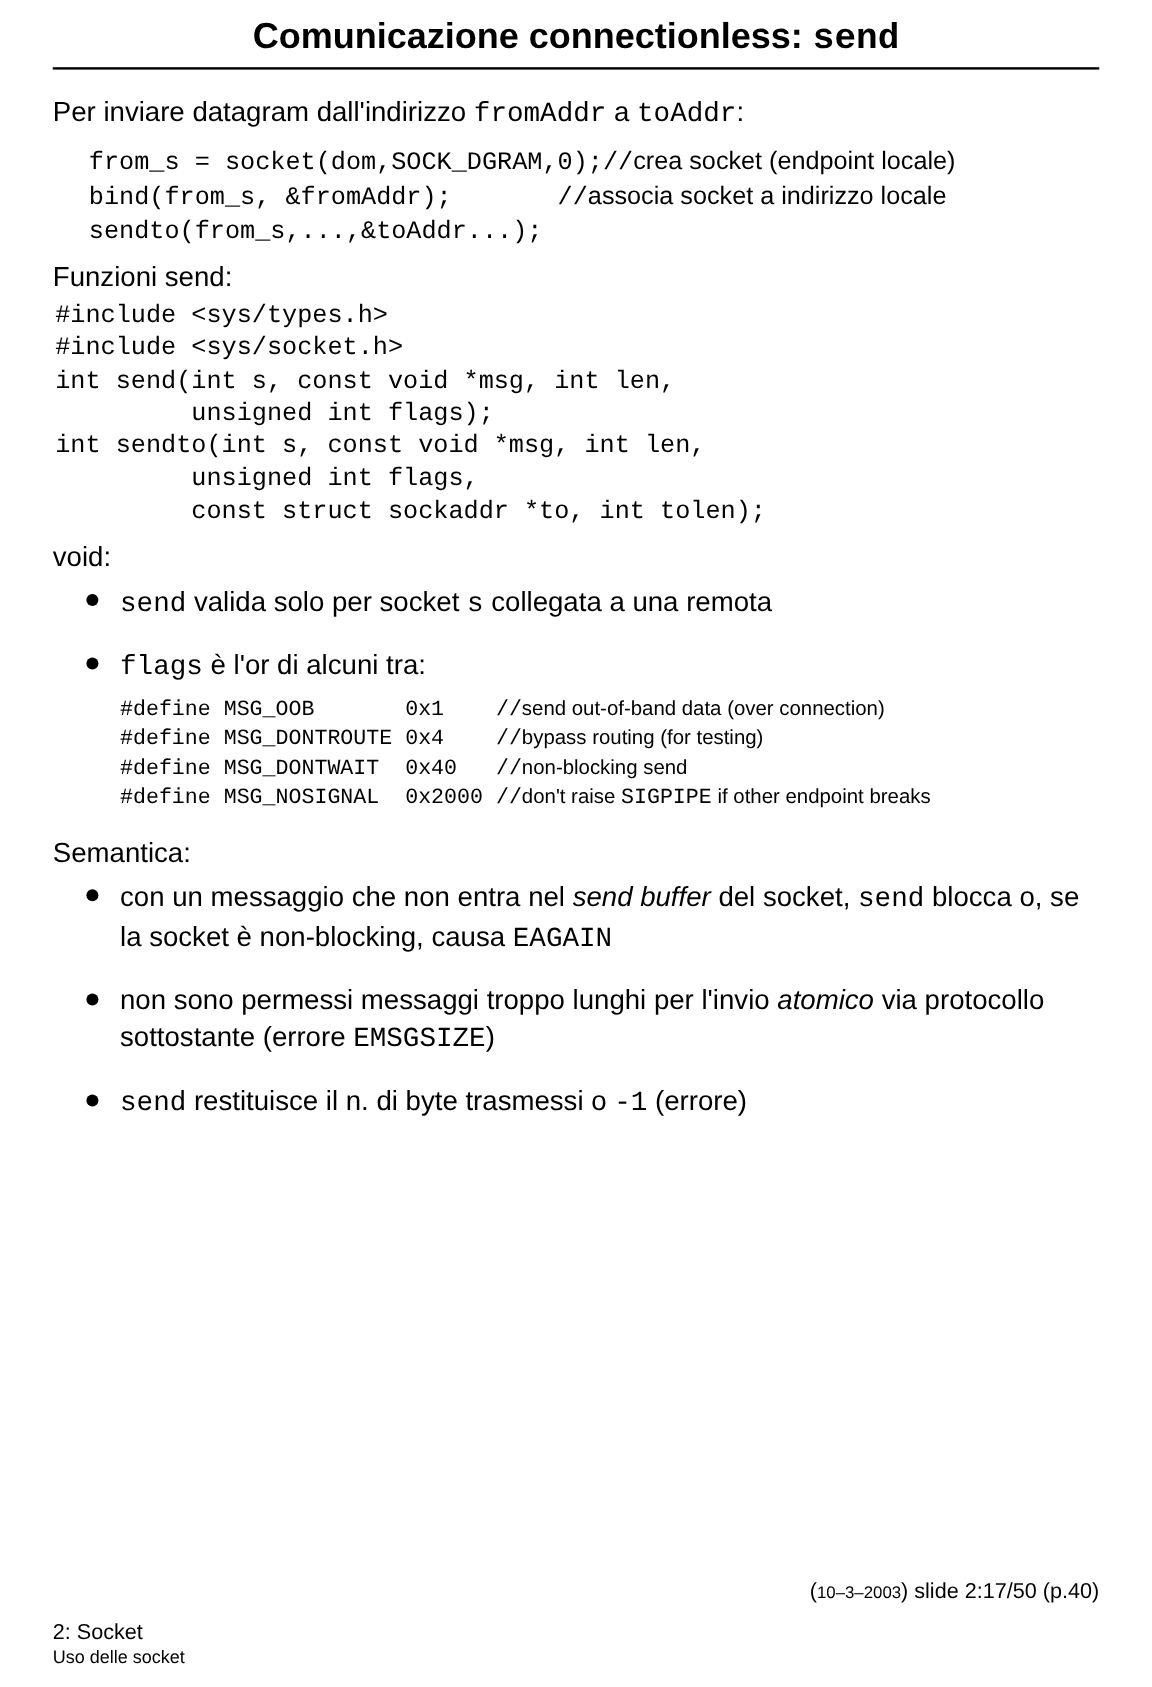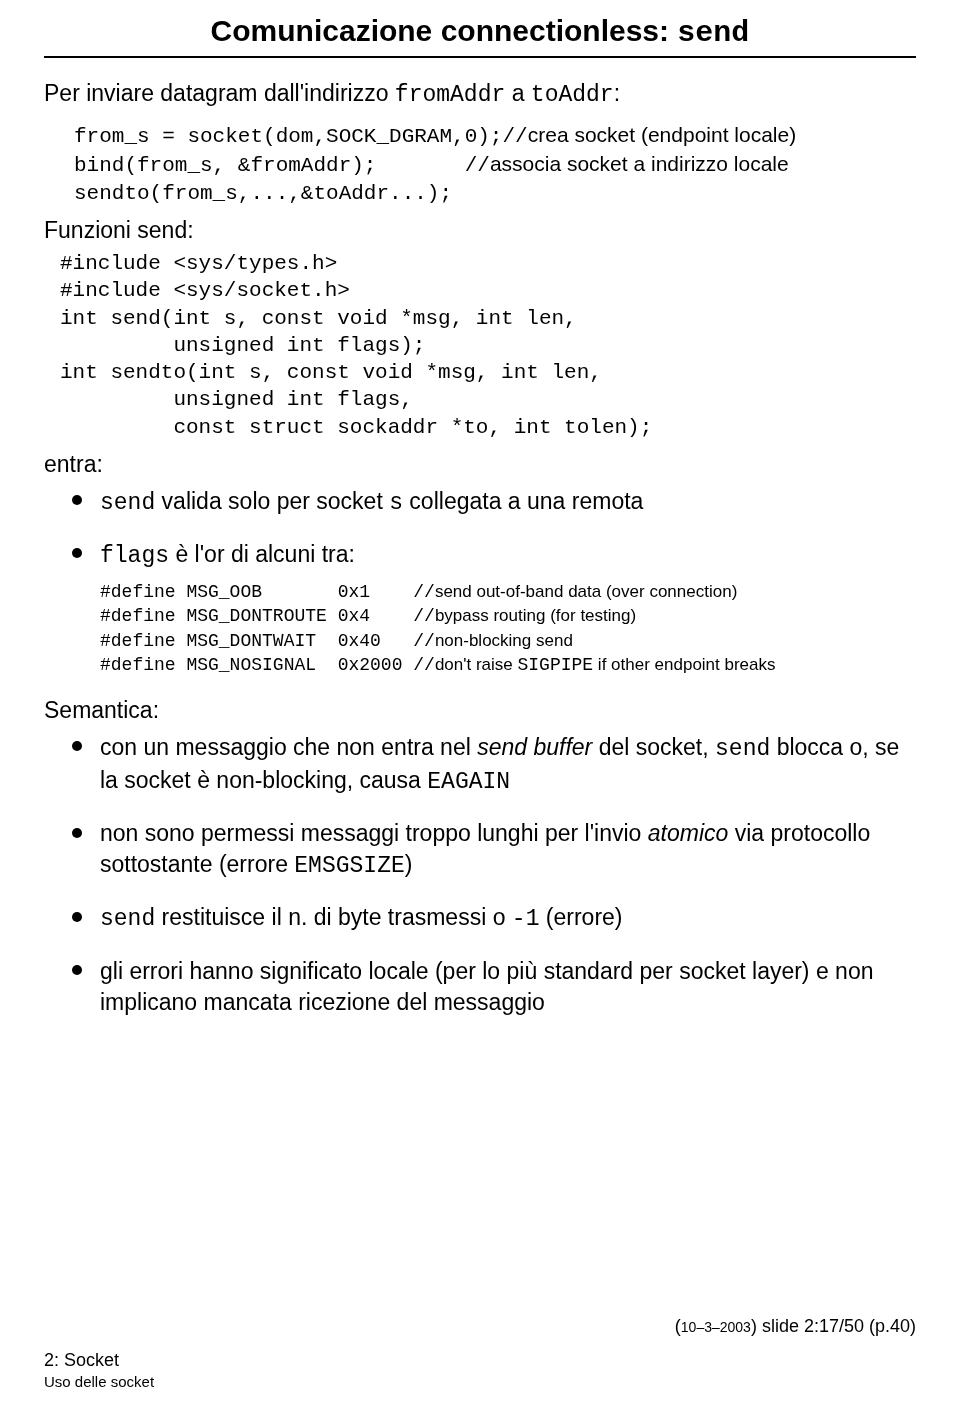--- a/index.html
+++ b/index.html
@@ -127,29 +127,29 @@
   <p class="para">
     <span>Per inviare datagram dall'indirizzo </span><span class="mono">fromAddr</span><span> a </span><span class="mono">toAddr</span><span>:</span>
   </p>
 
   <div class="codeblock"><span>from_s = socket(dom,SOCK_DGRAM,0);</span><span class="code-comment"><span class="sl">//</span><span class="txt">crea socket (endpoint locale)</span></span>
 <span>bind(from_s, &amp;fromAddr);       </span><span class="code-comment"><span class="sl">//</span><span class="txt">associa socket a indirizzo locale</span></span>
 <span>sendto(from_s,...,&amp;toAddr...);</span></div>
 
   <p class="section-label">Funzioni send:</p>
 
-  <div class="codeblock" style="margin-left:16px">#include &lt;sys/types.h&gt;
+  <div class="codeblock" style="margin-left:2px">#include &lt;sys/types.h&gt;
 #include &lt;sys/socket.h&gt;
 int send(int s, const void *msg, int len,
          unsigned int flags);
 int sendto(int s, const void *msg, int len,
          unsigned int flags,
          const struct sockaddr *to, int tolen);</div>
 
-  <p class="section-label">entra:</p>
+  <p class="section-label">void:</p>
 
   <ul class="bullets">
     <li>
       <span class="mono">send</span><span> valida solo per socket </span><span class="mono">s</span><span> collegata a una remota</span>
     </li>
     <li>
       <span class="mono">flags</span><span> è l'or di alcuni tra:</span>
       <div class="defines"><span>#define MSG_OOB       0x1    </span><span>//</span><span class="sans">send out-of-band data (over connection)</span>
 <span>#define MSG_DONTROUTE 0x4    </span><span>//</span><span class="sans">bypass routing (for testing)</span>
 <span>#define MSG_DONTWAIT  0x40   </span><span>//</span><span class="sans">non-blocking send</span>
@@ -162,23 +162,20 @@
   <ul class="bullets">
     <li>
       <span>con un messaggio che non entra nel </span><span class="italic">send buffer</span><span> del socket, </span><span class="mono">send</span><span> blocca o, se la socket è non-blocking, causa </span><span class="mono">EAGAIN</span>
     </li>
     <li>
       <span>non sono permessi messaggi troppo lunghi per l'invio </span><span class="italic">atomico</span><span> via protocollo sottostante (errore </span><span class="mono">EMSGSIZE</span><span>)</span>
     </li>
     <li>
       <span class="mono">send</span><span> restituisce il n. di byte trasmessi o </span><span class="mono">-1</span><span> (errore)</span>
     </li>
-    <li>
-      <span>gli errori hanno significato locale (per lo più standard per socket layer) e non implicano mancata ricezione del messaggio</span>
-    </li>
   </ul>
 
   <div class="footer">
     <div class="left">2: Socket</div>
     <div class="right">(<span style="font-size:14px">10–3–2003</span>) <span>slide 2:17/50 (p.40)</span></div>
     <div class="sub">Uso delle socket</div>
   </div>
 
 </div>
 

